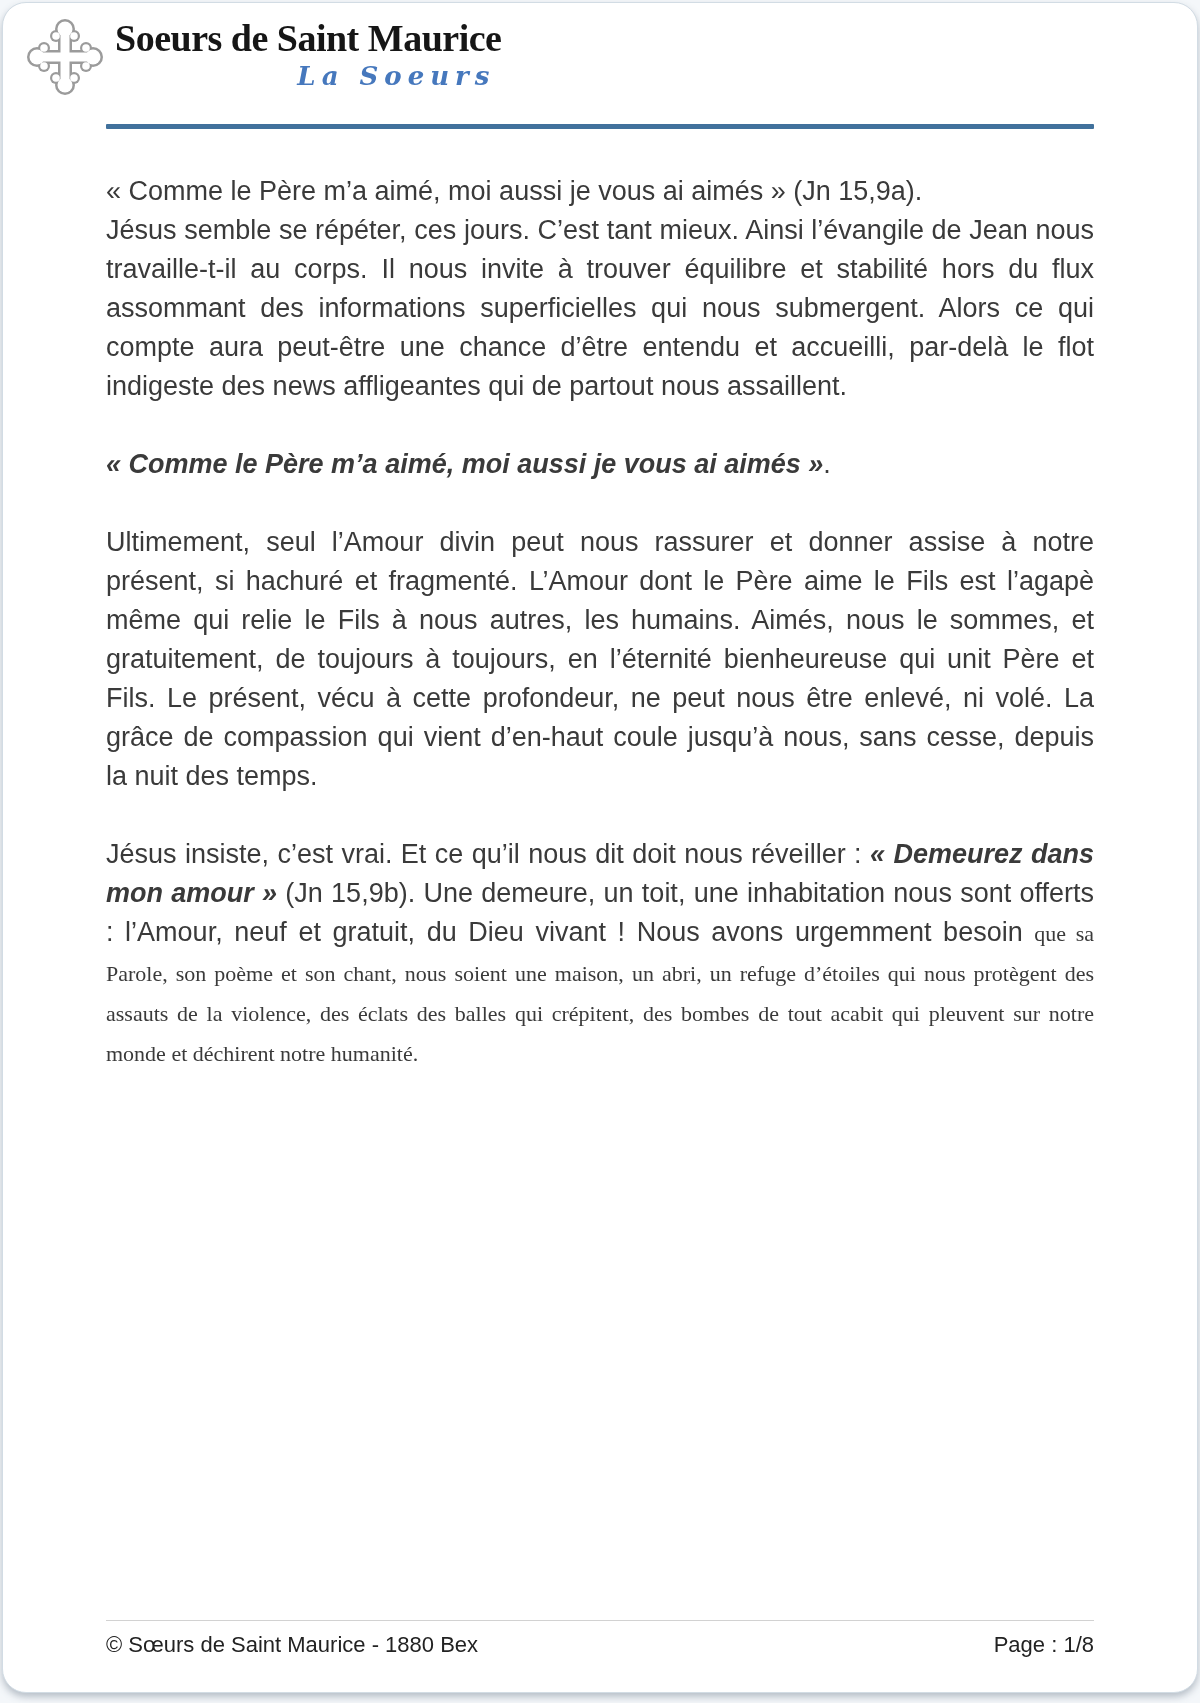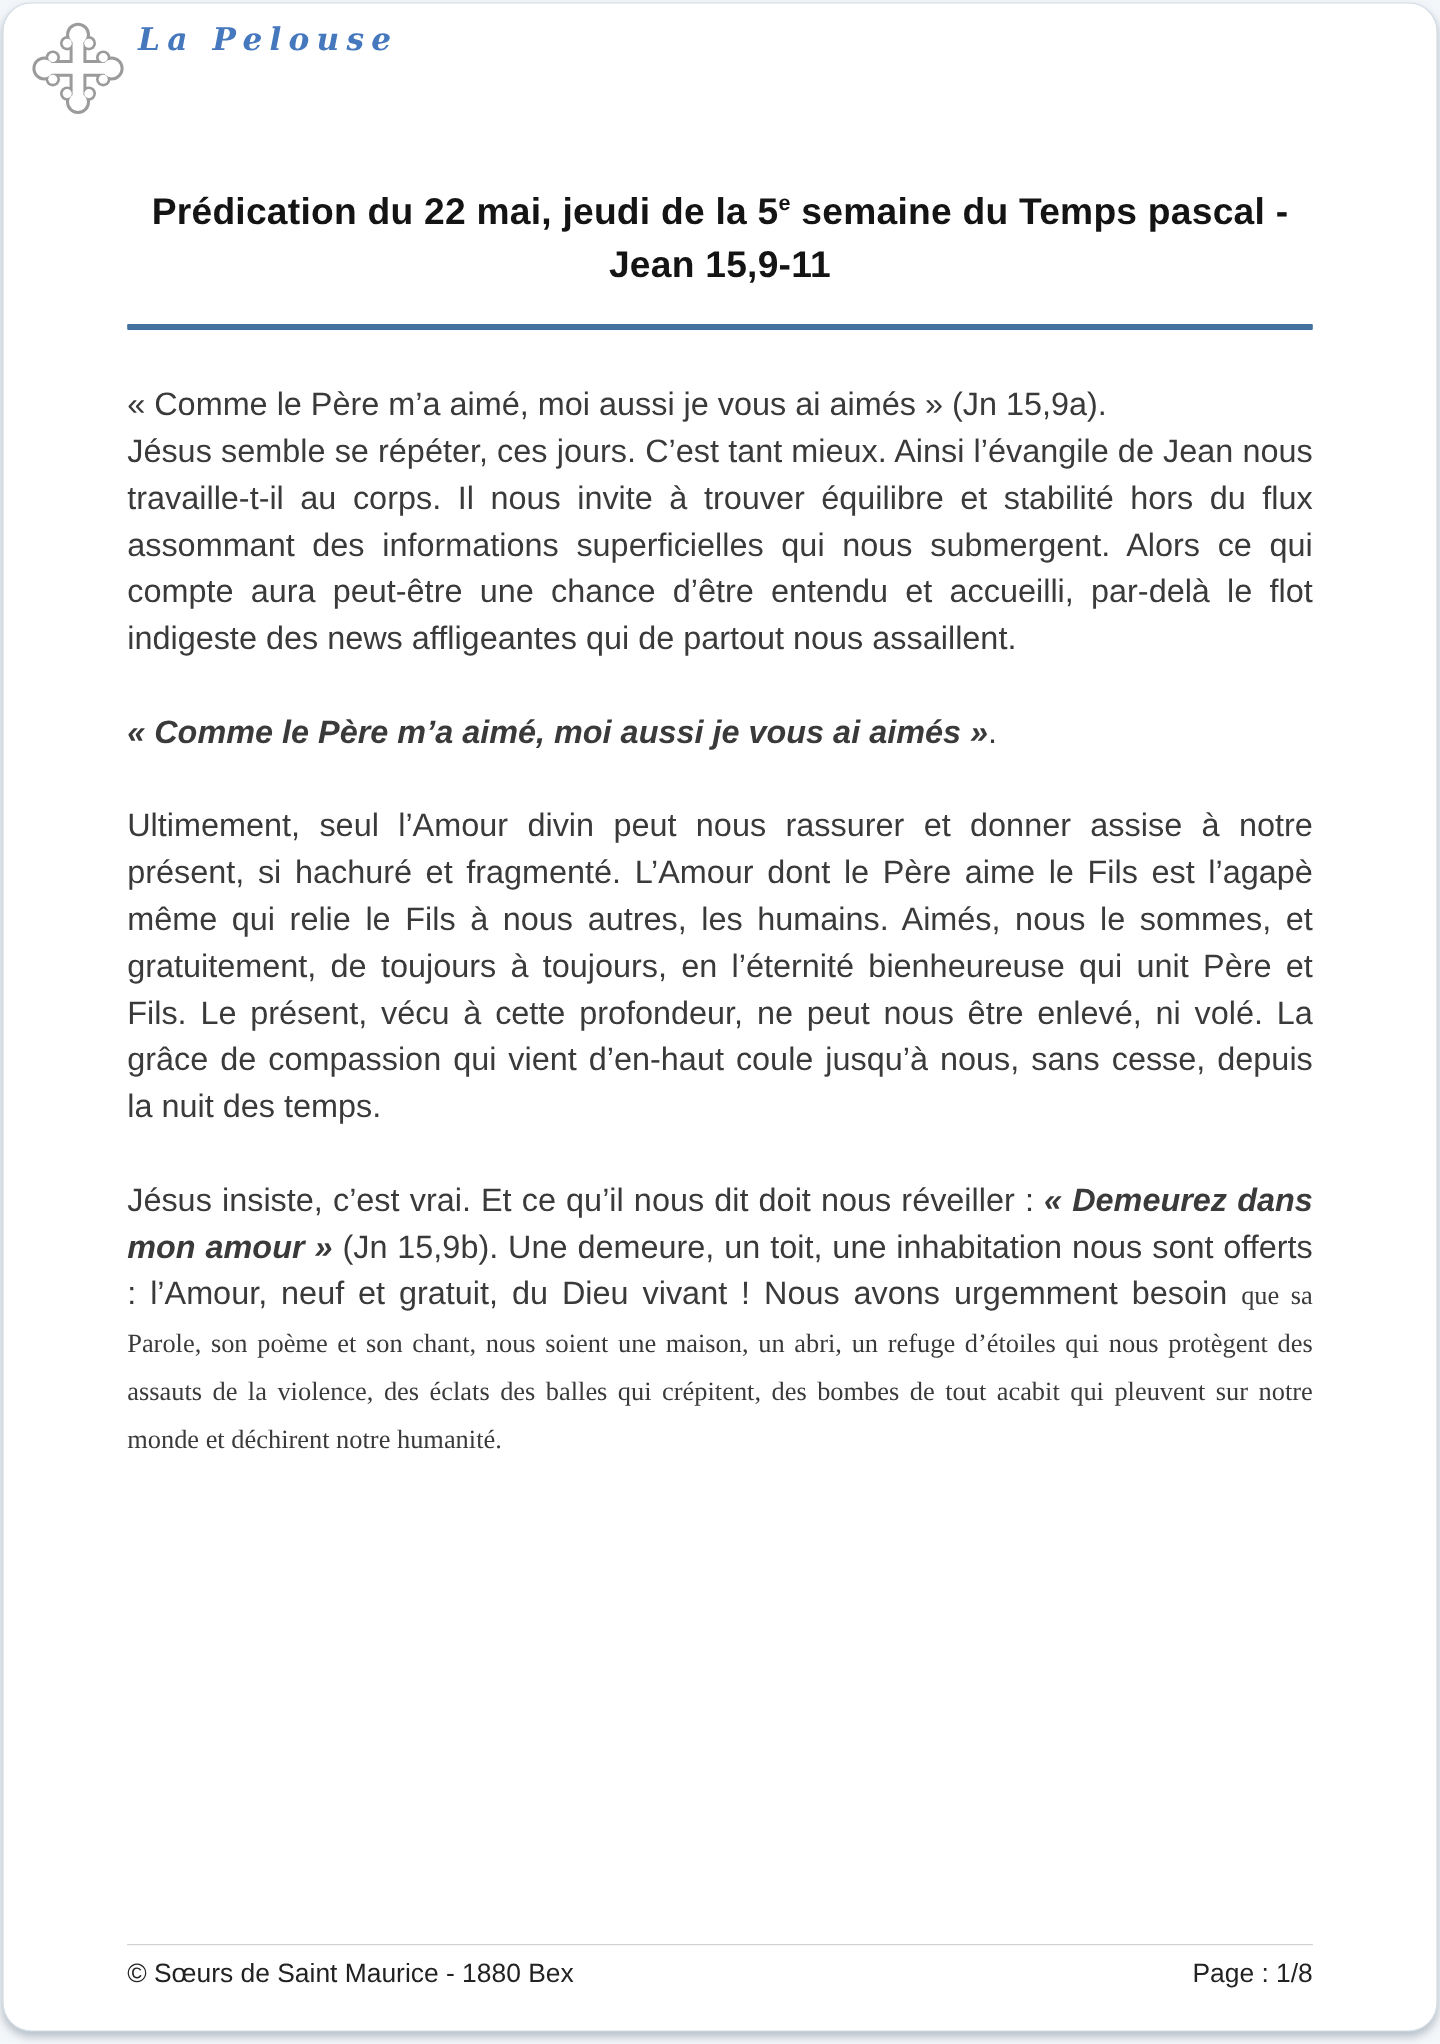--- a/index.html
+++ b/index.html
@@ -125,26 +125,26 @@
             <circle cx="31" cy="61" r="3.8"></circle>
               <circle cx="49" cy="61" r="3.8"></circle>
             <circle cx="19" cy="31" r="3.8"></circle>
               <circle cx="19" cy="49" r="3.8"></circle>
             <circle cx="61" cy="31" r="3.8"></circle>
               <circle cx="61" cy="49" r="3.8"></circle>
           </g>
         </svg>
       </div>
       <div class="logo-text">
-        <div class="site-name">La Pelouse</div>
+        <div class="org-name">Soeurs de Saint Maurice</div>
+        <div class="site-name">La Soeurs</div>
       </div>
     </div>
   </header>
 
-  <h1 class="doc-title"><span>Prédication du 22 mai, jeudi de la 5</span><sup>e</sup><span> semaine du Temps pascal - Jean 15,9-11</span></h1>
 
   <div class="title-rule"></div>
 
   <main class="content">
     <p class="first"><span class="qline">« Comme le Père m’a aimé, moi aussi je vous ai aimés » (Jn 15,9a).</span><span>Jésus semble se répéter, ces jours. C’est tant mieux. Ainsi l’évangile de Jean nous travaille-t-il au corps. Il nous invite à trouver équilibre et stabilité hors du flux assommant des informations superficielles qui nous submergent. Alors ce qui compte aura peut-être une chance d’être entendu et accueilli, par-delà le flot indigeste des news affligeantes qui de partout nous assaillent.</span></p>
 
     <p><span class="qline"><span class="bq">« Comme le Père m’a aimé, moi aussi je vous ai aimés »</span><span>.</span></span></p>
 
     <p><span>Ultimement, seul l’Amour divin peut nous rassurer et donner assise à notre présent, si hachuré et fragmenté. L’Amour dont le Père aime le Fils est l’agapè même qui relie le Fils à nous autres, les humains. Aimés, nous le sommes, et gratuitement, de toujours à toujours, en l’éternité bienheureuse qui unit Père et Fils. Le présent, vécu à cette profondeur, ne peut nous être enlevé, ni volé. La grâce de compassion qui vient d’en-haut coule jusqu’à nous, sans cesse, depuis la nuit des temps.</span></p>
 

